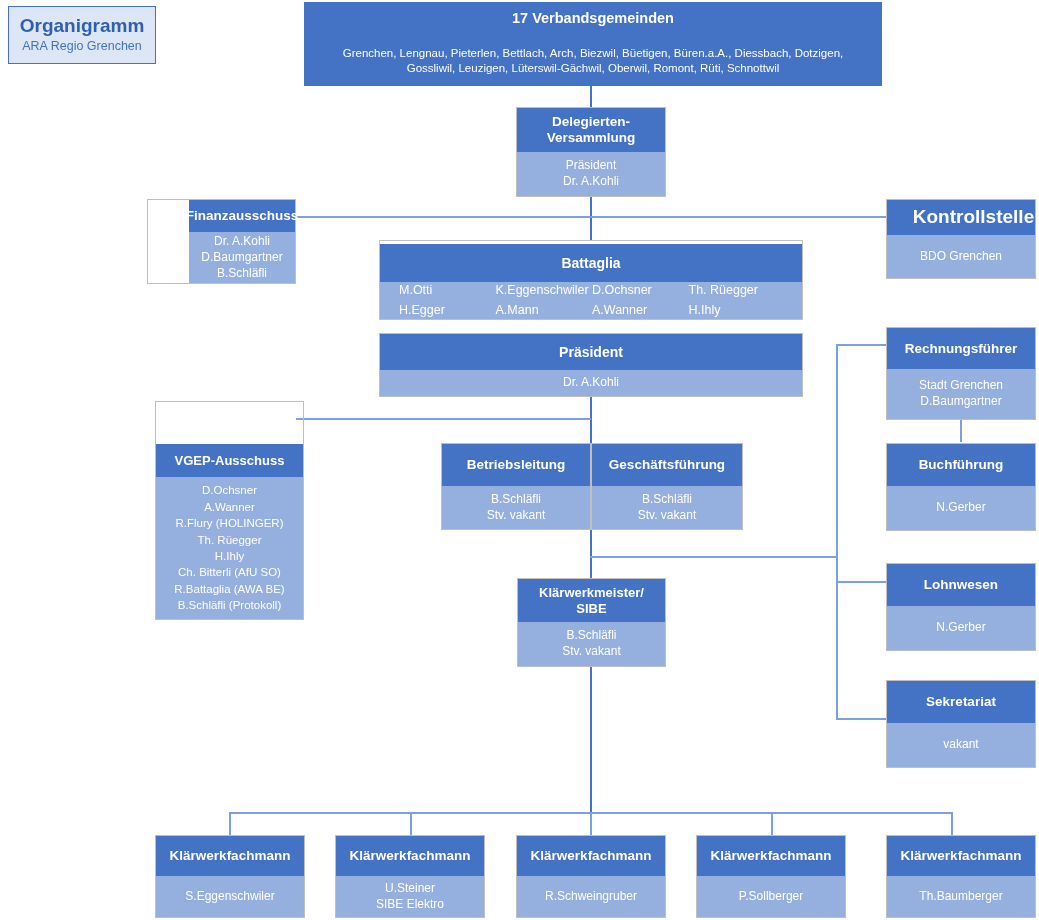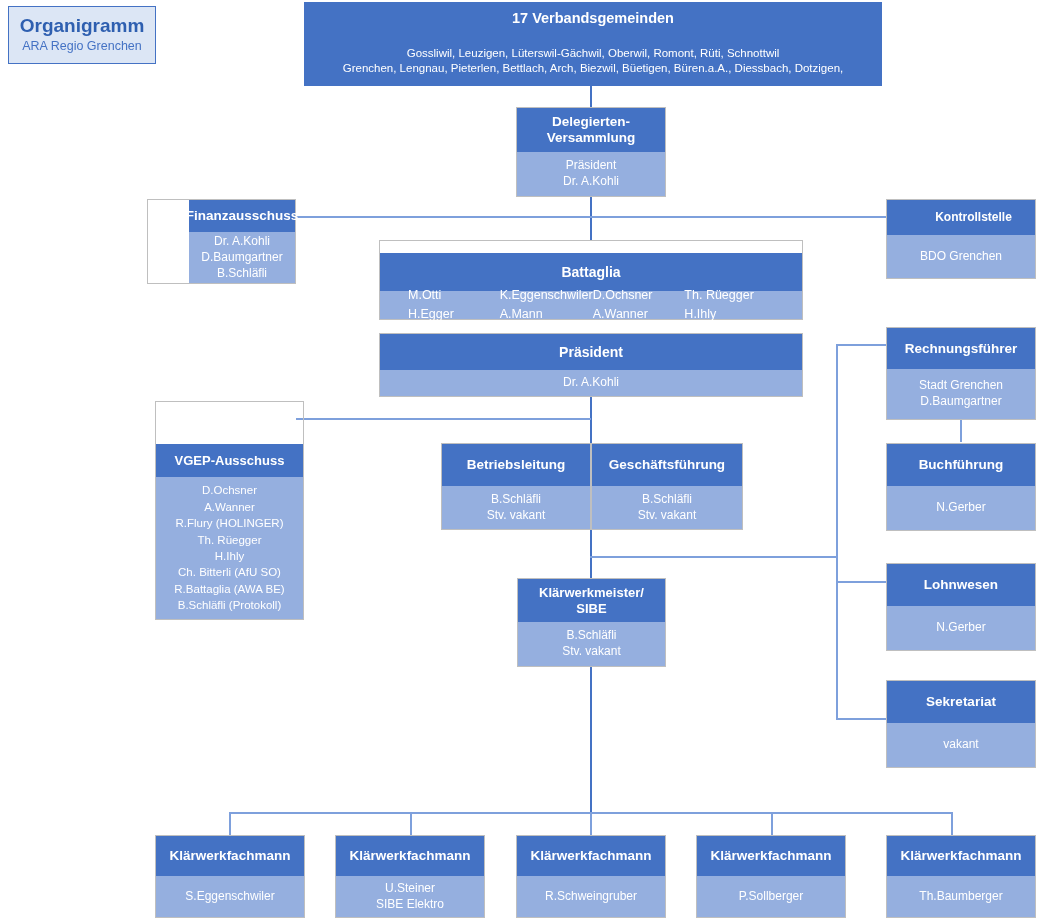--- a/index.html
+++ b/index.html
@@ -64,22 +64,22 @@
   <div class="line h thin" style="left:229px;top:812px;width:723px;"></div>
   <div class="line v thin" style="left:229px;top:812px;height:23px;"></div>
   <div class="line v thin" style="left:410px;top:812px;height:23px;"></div>
   <div class="line v thin" style="left:590px;top:812px;height:23px;"></div>
   <div class="line v thin" style="left:771px;top:812px;height:23px;"></div>
   <div class="line v thin" style="left:951px;top:812px;height:23px;"></div>
 
   <div class="node cell" style="left:304px;top:2px;width:578px;height:84px;border:none;">
     <div class="hdr" style="height:34px;font-size:14.5px;">17 Verbandsgemeinden</div>
     <div class="bdy multiline" style="height:50px;font-size:11.5px;padding:0 12px;background:#4472C4;">
+      <span>Grenchen, Lengnau, Pieterlen, Bettlach, Arch, Biezwil, Büetigen, Büren.a.A., Diessbach,  Dotzigen,</span>
       <span>Gossliwil, Leuzigen, Lüterswil-Gächwil, Oberwil, Romont, Rüti, Schnottwil</span>
-      <span>Grenchen, Lengnau, Pieterlen, Bettlach, Arch, Biezwil, Büetigen, Büren.a.A., Diessbach,  Dotzigen,</span>
     </div>
   </div>
 
   <div class="node cell" style="left:516px;top:107px;width:150px;height:90px;">
     <div class="hdr multiline" style="height:45px;font-size:13.5px;">
       <span>Delegierten-</span>
       <span>Versammlung</span>
     </div>
     <div class="bdy multiline" style="height:45px;font-size:12px;">
       <span>Präsident</span>
@@ -90,27 +90,27 @@
   <div class="node cell" style="left:147px;top:199px;width:149px;height:85px;padding-left:41px;">
     <div class="hdr" style="height:33px;font-size:13.5px;">Finanzausschuss</div>
     <div class="bdy multiline" style="height:52px;font-size:12px;">
       <span>Dr. A.Kohli</span>
       <span>D.Baumgartner</span>
       <span>B.Schläfli</span>
     </div>
   </div>
 
   <div class="node cell" style="left:886px;top:199px;width:150px;height:80px;">
-    <div class="hdr" style="height:36px;font-size:12px;padding-left:25px;">Kontrollstelle</div>
+    <div class="hdr" style="height:36px;font-size:19px;padding-left:25px;">Kontrollstelle</div>
     <div class="bdy" style="height:44px;font-size:12px;">BDO Grenchen</div>
   </div>
 
   <div class="node cell" style="left:379px;top:240px;width:424px;height:80px;">
     <div class="hdr" style="height:38px;font-size:14px;">Battaglia</div>
-    <div class="bdy" style="height:28px;padding:12px;">
+    <div class="bdy" style="height:37px;padding:3px;">
       <div class="namegrid">
         <span>M.Otti</span>
         <span>K.Eggenschwiler</span>
         <span>D.Ochsner</span>
         <span>Th. Rüegger</span>
         <span>H.Egger</span>
         <span>A.Mann</span>
         <span>A.Wanner</span>
         <span>H.Ihly</span>
       </div>

